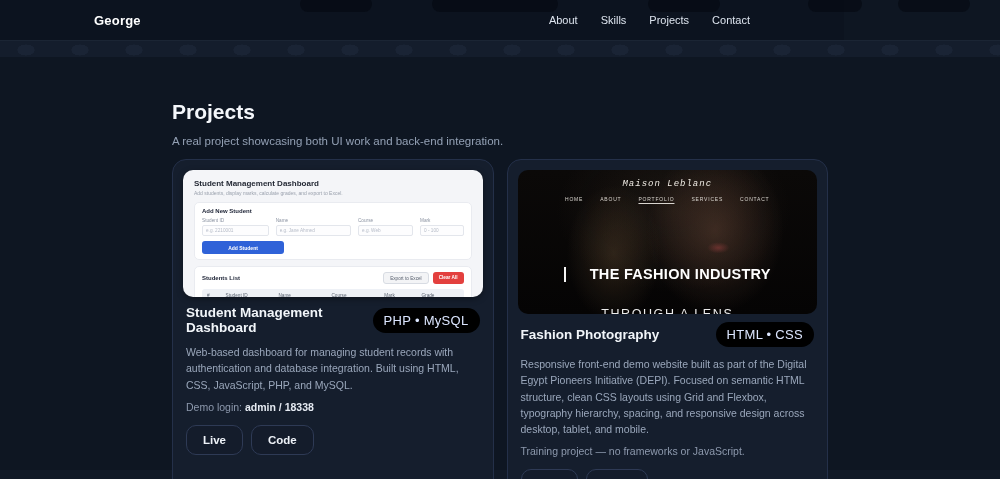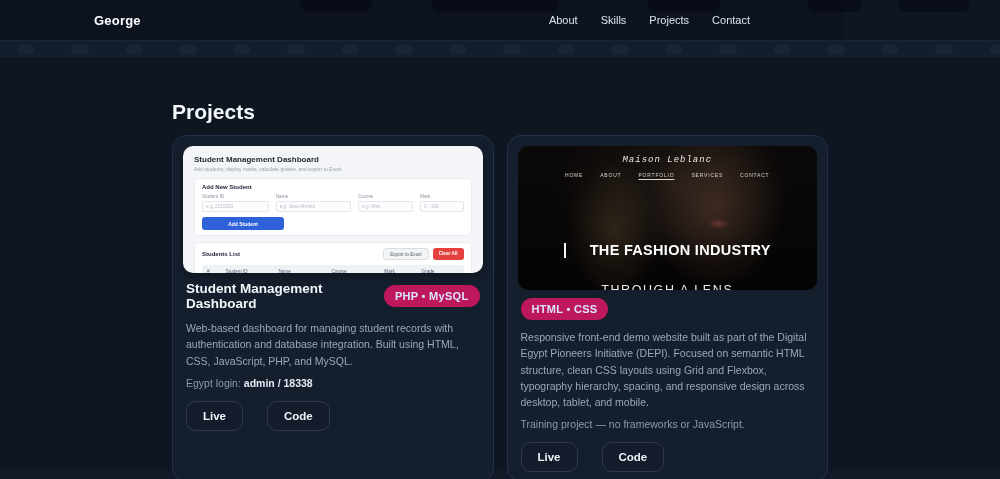--- a/index.html
+++ b/index.html
@@ -54,28 +54,28 @@
     background:#151e2d;
     border:1px solid #243049;
     border-radius:14px;
     padding:10px 10px 9px 10px;
     min-height:312px;
     display:flex; flex-direction:column;
   }
   .card-title-row { display:flex; align-items:center; justify-content:space-between; margin-top:8px; padding:0 3px; }
   .card-title { font-size:13.5px; font-weight:bold; color:#f1f5f9; }
   .badge {
-    font-size:11px; font-weight:bold; letter-spacing:0.3px;
-    color:#dce6ff; background:#be185d;
+    font-size:13px; font-weight:normal; letter-spacing:0.3px;
+    color:#dce6ff; background:#000000;
     padding:5px 11px; border-radius:999px; white-space:nowrap;
   }
   .card-desc { margin-top:9px; padding:0 3px; font-size:10.5px; line-height:1.55; color:#9aa7bb; }
   .card-note { margin-top:8px; padding:0 3px; font-size:10.5px; color:#8d99ad; }
   .card-note b { color:#e5eaf2; }
-  .card-actions { margin-top:12px; padding:0 3px; display:flex; gap:24px; }
+  .card-actions { margin-top:12px; padding:0 3px; display:flex; gap:8px; }
   .btn {
     background:#141c2b; border:1px solid #2e3a55; border-radius:10px;
     color:#eef2f8; font-family:"Liberation Sans",sans-serif;
     font-size:11.5px; font-weight:bold; padding:8px 16px; cursor:pointer;
   }
   
   .mini {
     height:127px; border-radius:10px; overflow:hidden;
     background:#f4f5f8; padding:9px 11px; color:#1f2430;
     box-shadow:0 2px 6px rgba(0,0,0,0.35);
@@ -157,20 +157,21 @@
       <a>Contact</a>
     </nav>
   </div>
 </header>
 
 <div class="band"></div>
 <div class="bottom-band"></div>
 
 <main class="section">
   <h2>Projects</h2>
+  <p class="subtitle">A real project showcasing both UI work and back-end integration.</p>
 
   <div class="cards">
 
     <article class="card">
       <div class="mini">
         <div class="mini-title">Student Management Dashboard</div>
         <div class="mini-sub">Add students, display marks, calculate grades, and export to Excel.</div>
 
         <div class="mini-panel">
           <div class="mini-panel-heading">Add New Student</div>
@@ -212,21 +213,21 @@
             <span>Grade</span>
           </div>
         </div>
       </div>
 
       <div class="card-title-row">
         <div class="card-title">Student Management Dashboard</div>
         <div class="badge">PHP • MySQL</div>
       </div>
       <p class="card-desc">Web-based dashboard for managing student records with authentication and database integration. Built using HTML, CSS, JavaScript, PHP, and MySQL.</p>
-      <p class="card-note"><span>Egypt login: </span><b>admin / 18338</b></p>
+      <p class="card-note"><span>Demo login: </span><b>admin / 18338</b></p>
       <div class="card-actions">
         <button class="btn">Live</button>
         <button class="btn">Code</button>
       </div>
     </article>
 
     <article class="card">
       <div class="fashion">
         <div class="fashion-logo">Maison Leblanc</div>
         <div class="fashion-nav">
@@ -239,20 +240,21 @@
         <div class="fashion-headline">
           <div class="fashion-h1">
               <span class="bar"></span>
               <span>THE FASHION INDUSTRY</span>
             </div>
           <div class="fashion-h2">THROUGH A LENS</div>
         </div>
       </div>
 
       <div class="card-title-row">
+        <div class="card-title">Fashion Photography</div>
         <div class="badge">HTML • CSS</div>
       </div>
       <p class="card-desc">Responsive front-end demo website built as part of the Digital Egypt Pioneers Initiative (DEPI). Focused on semantic HTML structure, clean CSS layouts using Grid and Flexbox, typography hierarchy, spacing, and responsive design across desktop, tablet, and mobile.</p>
       <p class="card-note">Training project — no frameworks or JavaScript.</p>
       <div class="card-actions">
         <button class="btn">Live</button>
         <button class="btn">Code</button>
       </div>
     </article>
 

